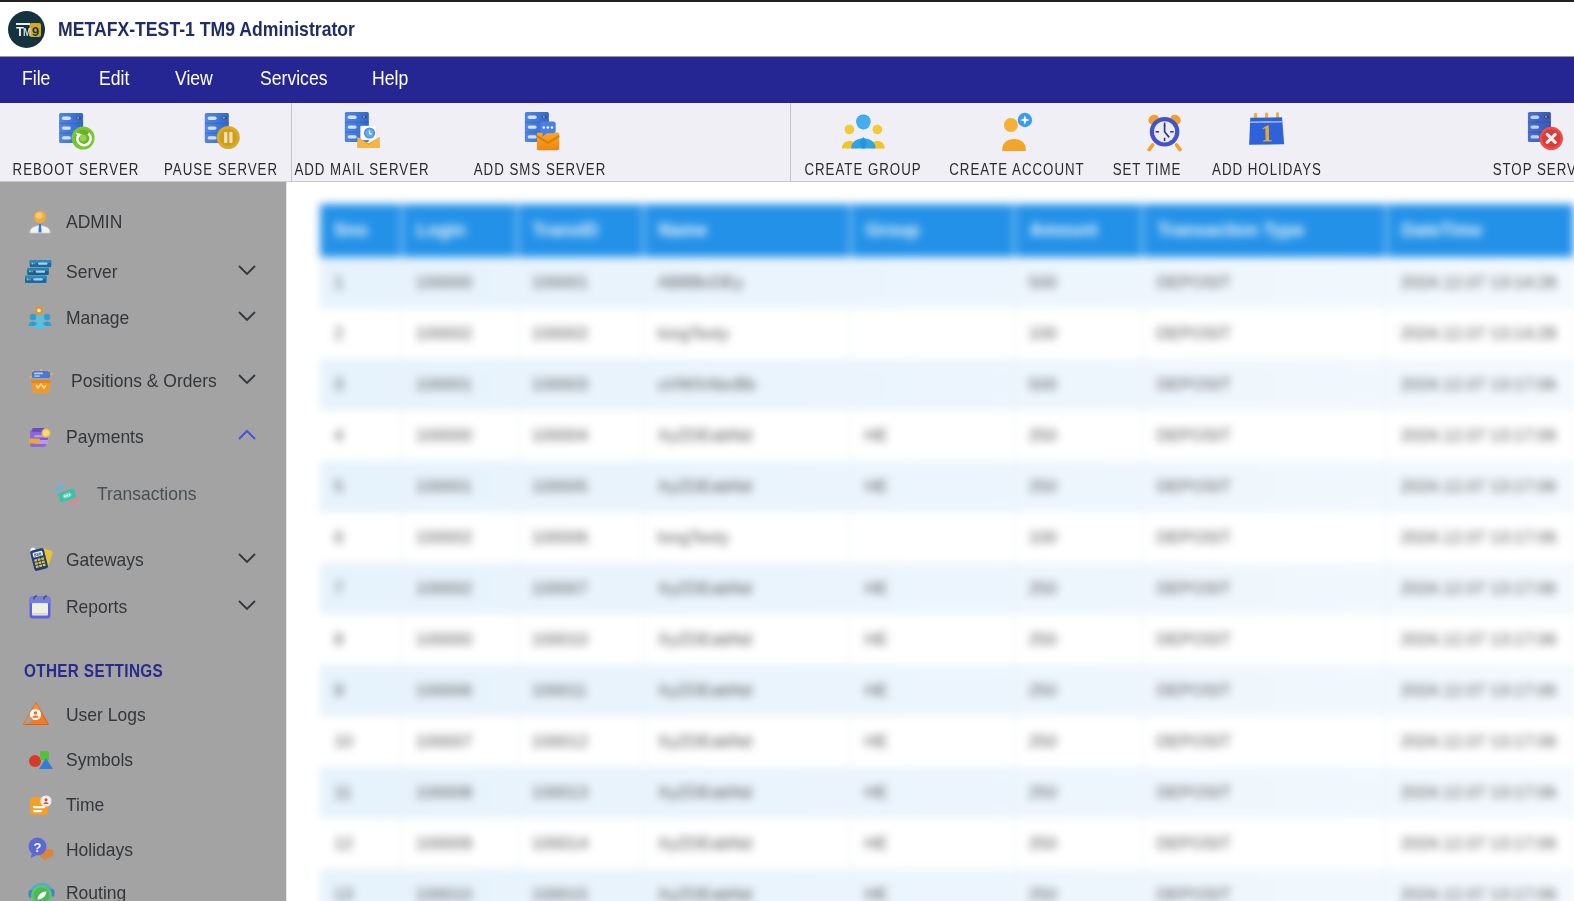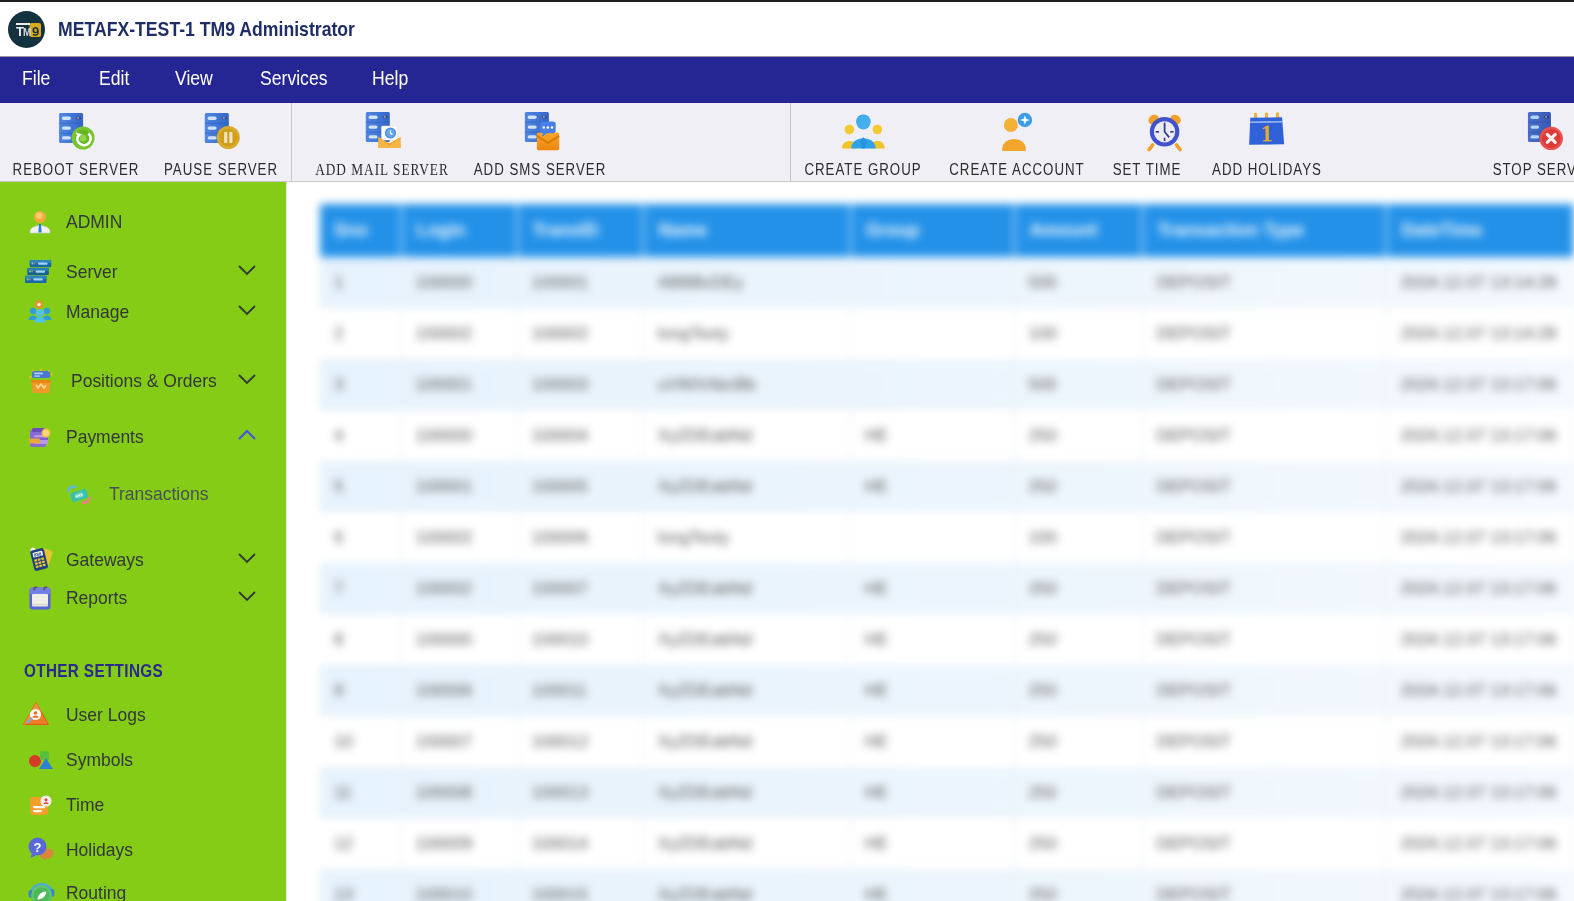--- a/index.html
+++ b/index.html
@@ -13,21 +13,21 @@
 .menubar { height:46px; background:#252694; position:relative; color:#fff; font-size:20px; }
 .menubar span { position:absolute; top:10px; transform:scaleX(0.88); transform-origin:left; }
 
 .toolbar { height:79px; background:#efeff5; border-bottom:1px solid #c8c8c8; display:flex; align-items:stretch; position:relative; }
 .tb { display:flex; flex-direction:column; align-items:center; justify-content:flex-start; padding-top:9px; }
 .tb .ticon { height:47px; display:flex; align-items:center; justify-content:center; }
 .tb .tlabel { font-size:16px; color:#2b2b2b; letter-spacing:1.2px; white-space:nowrap; margin-top:2px; transform:scaleX(0.83); transform-origin:center; }
 .tsep { width:1px; background:#c4c4c4; height:79px; }
 
 .layout { display:flex; height:719px; }
-.sidebar { width:287px; background:#84cc16; border-right:1px solid #e2e6ea; position:relative; overflow:hidden; flex:none; }
+.sidebar { width:287px; background:#a3a3a3; border-right:1px solid #e2e6ea; position:relative; overflow:hidden; flex:none; }
 .main { flex:1; background:#fff; position:relative; overflow:hidden; }
 
 .sitem { position:absolute; left:0; width:287px; height:40px; display:flex; align-items:center; }
 .sitem .sicon { position:absolute; left:28px; top:8px; width:24px; height:24px; }
 .sitem .stext { position:absolute; left:66px; font-size:19px; color:#33373c; white-space:nowrap; transform:scaleX(0.92); transform-origin:left; }
 .sitem .chev { position:absolute; left:236px; }
 .shead { position:absolute; left:24px; font-size:18px; font-weight:bold; color:#2a2a8e; letter-spacing:0.4px; transform:scaleX(0.85); transform-origin:left; }
 
 .tblwrap { position:absolute; left:33px; top:22px; width:1254px; filter:blur(4.5px); }
 table { border-collapse:collapse; width:1254px; table-layout:fixed; }
@@ -122,21 +122,21 @@
     <circle cx="31.5" cy="26" r="11.5" fill="#79c52f"></circle>
     <circle cx="31.5" cy="26" r="8.2" fill="#64b51f"></circle>
     <path d="M 36.7 21.5 A 6.6 6.6 0 1 1 26.2 24.2" fill="none" stroke="#fff" stroke-width="2.7"></path>
     <path d="M 24.2 20.5 L 26.4 26.3 L 30.6 22.2 Z" fill="#fff"></path>
     <circle cx="31.5" cy="26" r="3.6" fill="#8ed44e"></circle>
   </svg>
       </div>
   <div class="tlabel">REBOOT SERVER</div>
 </div>
 <div class="tsep" style="position:absolute; left:291px;"></div>
-<div class="tb" style="position:absolute; left:382px; transform:translateX(-50%);font-family:Liberation Serif, serif;">
+<div class="tb" style="position:absolute; left:362px; transform:translateX(-50%);">
   <div class="ticon">
         <svg width="48" height="47" viewBox="0 0 48 47">
     <use href="#srv" x="7.3" y="0"></use>
     <rect x="23" y="14" width="16" height="14" rx="1" fill="#fff" stroke="#e0e0e0" stroke-width="0.5"></rect>
     <circle cx="32" cy="21" r="5.6" fill="#4a90e2"></circle>
     <circle cx="32" cy="21" r="4.2" fill="#6aa8ee"></circle>
     <path d="M32 18.5 L32 21.3 L34 22.4" stroke="#fff" stroke-width="1.2" fill="none"></path>
     <path d="M20 25 L31 31.5 L42 25 L42 36 L20 36 Z" fill="url(#gorg)"></path>
     <path d="M20 25 L20 36 L42 36 L42 25 L31 33 Z" fill="#f5b545"></path>
   </svg>
@@ -262,21 +262,21 @@
           <circle cx="2.7" cy="19.4" r="1" fill="#6ee08e"></circle>
               <circle cx="4.9" cy="19.4" r="0.9" fill="#e06868"></circle>
           <rect x="8.3" y="18.3" width="9.5" height="2.3" rx="1" fill="#9fd4ee"></rect>
         </g>
       </svg></span>
       <span class="stext">Server</span>
       <span class="chev"><svg width="22" height="14" viewBox="0 0 22 14">
             <path d="M3 3 L11 11 L19 3" fill="none" stroke="#33373c" stroke-width="1.8"></path>
           </svg></span>
     </div>
-    <div class="sitem" style="top:110px;">
+    <div class="sitem" style="top:116px;">
       <span class="sicon" style="top:7px;"><svg width="26" height="26" viewBox="0 0 26 26">
         <g fill="#e89420">
           <circle cx="11" cy="5.5" r="3.6"></circle>
           <g stroke="#e89420" stroke-width="1.6">
             <path d="M11 0.8 L11 10.2 M6.3 5.5 L15.7 5.5 M7.7 2.2 L14.3 8.8 M7.7 8.8 L14.3 2.2"></path>
           </g>
         </g>
         <circle cx="11" cy="5.5" r="1.7" fill="#f7f9fb"></circle>
         <circle cx="5" cy="12" r="3.2" fill="#2e9fd0"></circle>
         <path d="M0.5 21 C0.5 15 9.5 15 9.5 21 Z" fill="#2e9fd0"></path>
@@ -317,21 +317,21 @@
         <rect x="6" y="12.5" width="14" height="2.4" fill="#7a5ad0"></rect>
         <rect x="1" y="13.5" width="11" height="5" rx="1" fill="#e8a93a"></rect>
         <circle cx="18" cy="8" r="4.5" fill="#f2c23a"></circle>
         <circle cx="18" cy="8" r="3" fill="#f8da84"></circle>
       </svg></span>
       <span class="stext">Payments</span>
       <span class="chev"><svg width="22" height="14" viewBox="0 0 22 14">
             <path d="M3 11 L11 3 L19 11" fill="none" stroke="#4553e0" stroke-width="2"></path>
           </svg></span>
     </div>
-    <div class="sitem" style="top:292px;margin-left:12px;">
+    <div class="sitem" style="top:292px;">
       <span class="sicon" style="left:54px; top:11px;"><svg width="26" height="20" viewBox="0 0 26 20">
         <path d="M2.5 6 a5.5 5.5 0 0 1 6 -4.5" fill="none" stroke="#5ab8e8" stroke-width="2.6" stroke-linecap="round"></path>
         <path d="M7 0 L10.5 1.8 L7.5 4.4 Z" fill="#5ab8e8"></path>
         <path d="M23.5 13 a5.5 5.5 0 0 1 -6 4.8" fill="none" stroke="#ee8088" stroke-width="2.6" stroke-linecap="round"></path>
         <path d="M19 19.6 L15.5 17.8 L18.5 15.2 Z" fill="#ee8088"></path>
         <g transform="rotate(-18 13 10)">
           <rect x="4.5" y="5.8" width="17" height="9.5" rx="2" fill="#3cc0a8"></rect>
           <rect x="8.5" y="8.2" width="9" height="4.6" rx="2.3" fill="#7fdcc8"></rect>
           <circle cx="10.6" cy="10.5" r="0.8" fill="#fff"></circle>
               <circle cx="13" cy="10.5" r="0.8" fill="#fff"></circle>
@@ -359,21 +359,21 @@
                 <rect x="9.6" y="18.9" width="2.8" height="2.2"></rect>
                 <rect x="13.2" y="18.9" width="2.8" height="2.2"></rect>
           </g>
         </g>
       </svg></span>
       <span class="stext">Gateways</span>
       <span class="chev"><svg width="22" height="14" viewBox="0 0 22 14">
             <path d="M3 3 L11 11 L19 3" fill="none" stroke="#33373c" stroke-width="1.8"></path>
           </svg></span>
     </div>
-    <div class="sitem" style="top:396px;">
+    <div class="sitem" style="top:405px;">
       <span class="sicon" style="top:6px;"><svg width="25" height="27" viewBox="0 0 25 27">
         <rect x="1.5" y="3.5" width="21" height="22" rx="3" fill="#5a62dd"></rect>
         <rect x="1.5" y="3.5" width="21" height="7" rx="3" fill="#767ee8"></rect>
         <rect x="4" y="10" width="16" height="12.5" rx="1" fill="#efefe6"></rect>
         <rect x="4" y="20" width="16" height="1.6" fill="#d8d8cc"></rect>
         <path d="M6 6.5 a2 3 0 0 1 3 -3" fill="none" stroke="#555" stroke-width="1.6"></path>
         <path d="M16 6.5 a2 3 0 0 1 3 -3" fill="none" stroke="#555" stroke-width="1.6"></path>
       </svg></span>
       <span class="stext">Reports</span>
       <span class="chev"><svg width="22" height="14" viewBox="0 0 22 14">

